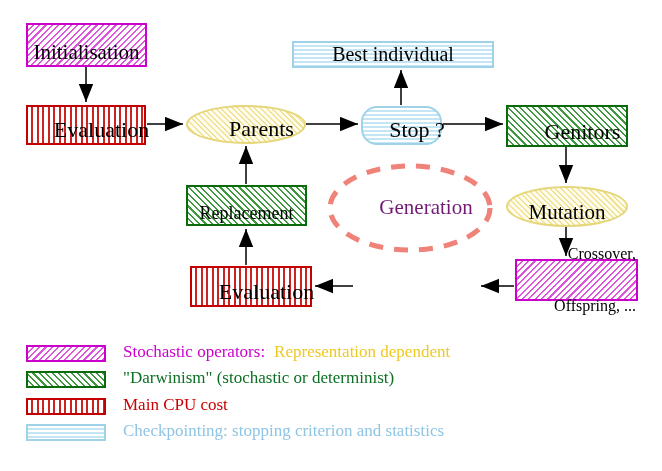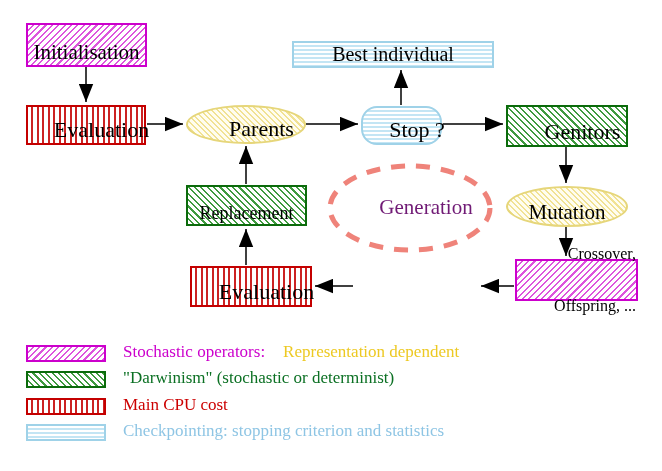--- a/index.html
+++ b/index.html
@@ -53,21 +53,21 @@
   }
   
   .legend-row{
     position:absolute;left:26px;height:18px;
     display:flex;align-items:flex-end;
   }
   .swatch{
     width:80px;height:17px;box-sizing:border-box;flex:0 0 auto;
   }
   .legend-text{font-size:17px;margin-left:17px;white-space:nowrap;}
-  .legend-text2{font-size:17px;margin-left:18px;white-space:nowrap;}
+  .legend-text2{font-size:17px;margin-left:9px;white-space:nowrap;}
   .t-magenta{color:#cc00cc;}
   .t-gold{color:#edc922;}
   .t-green{color:#0b7023;}
   .t-red{color:#cc0000;}
   .t-cyan{color:#8ec5e4;}
 </style>
 </head>
 <body>
 
 <div id="canvas">

